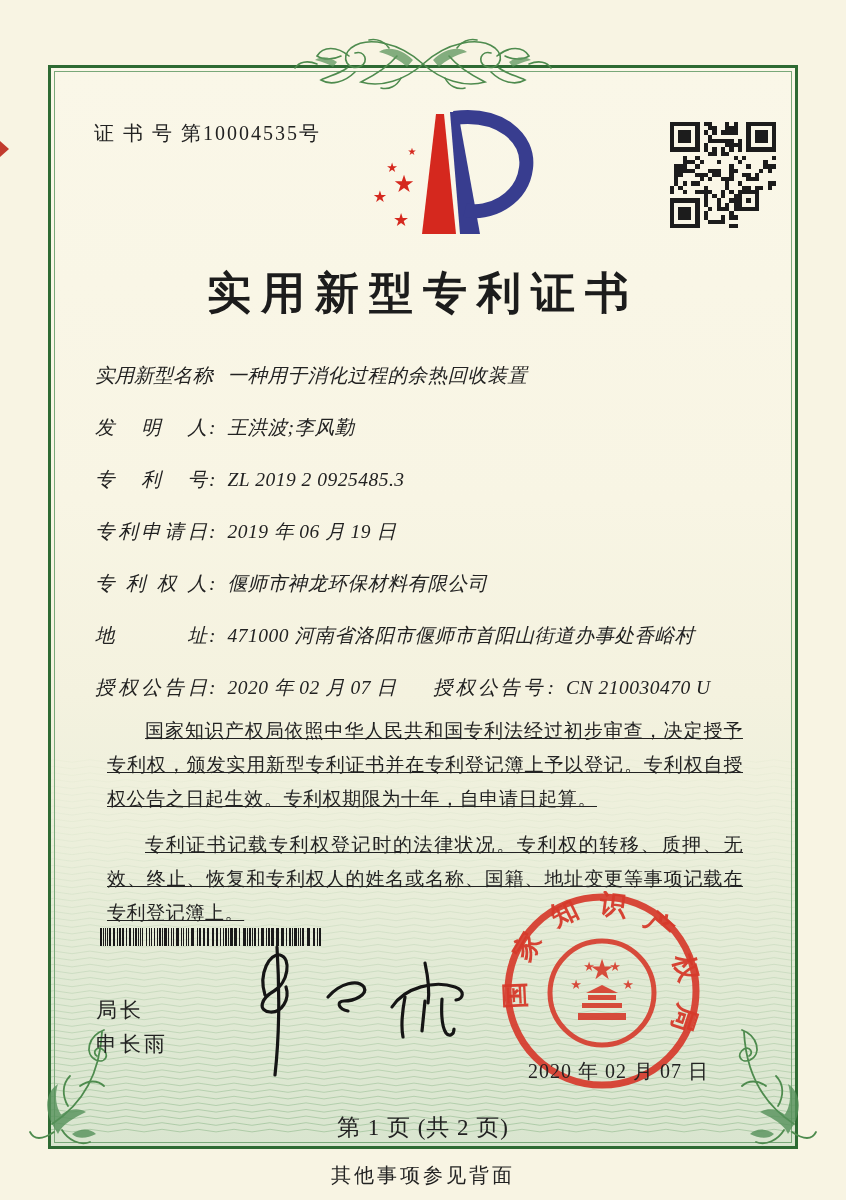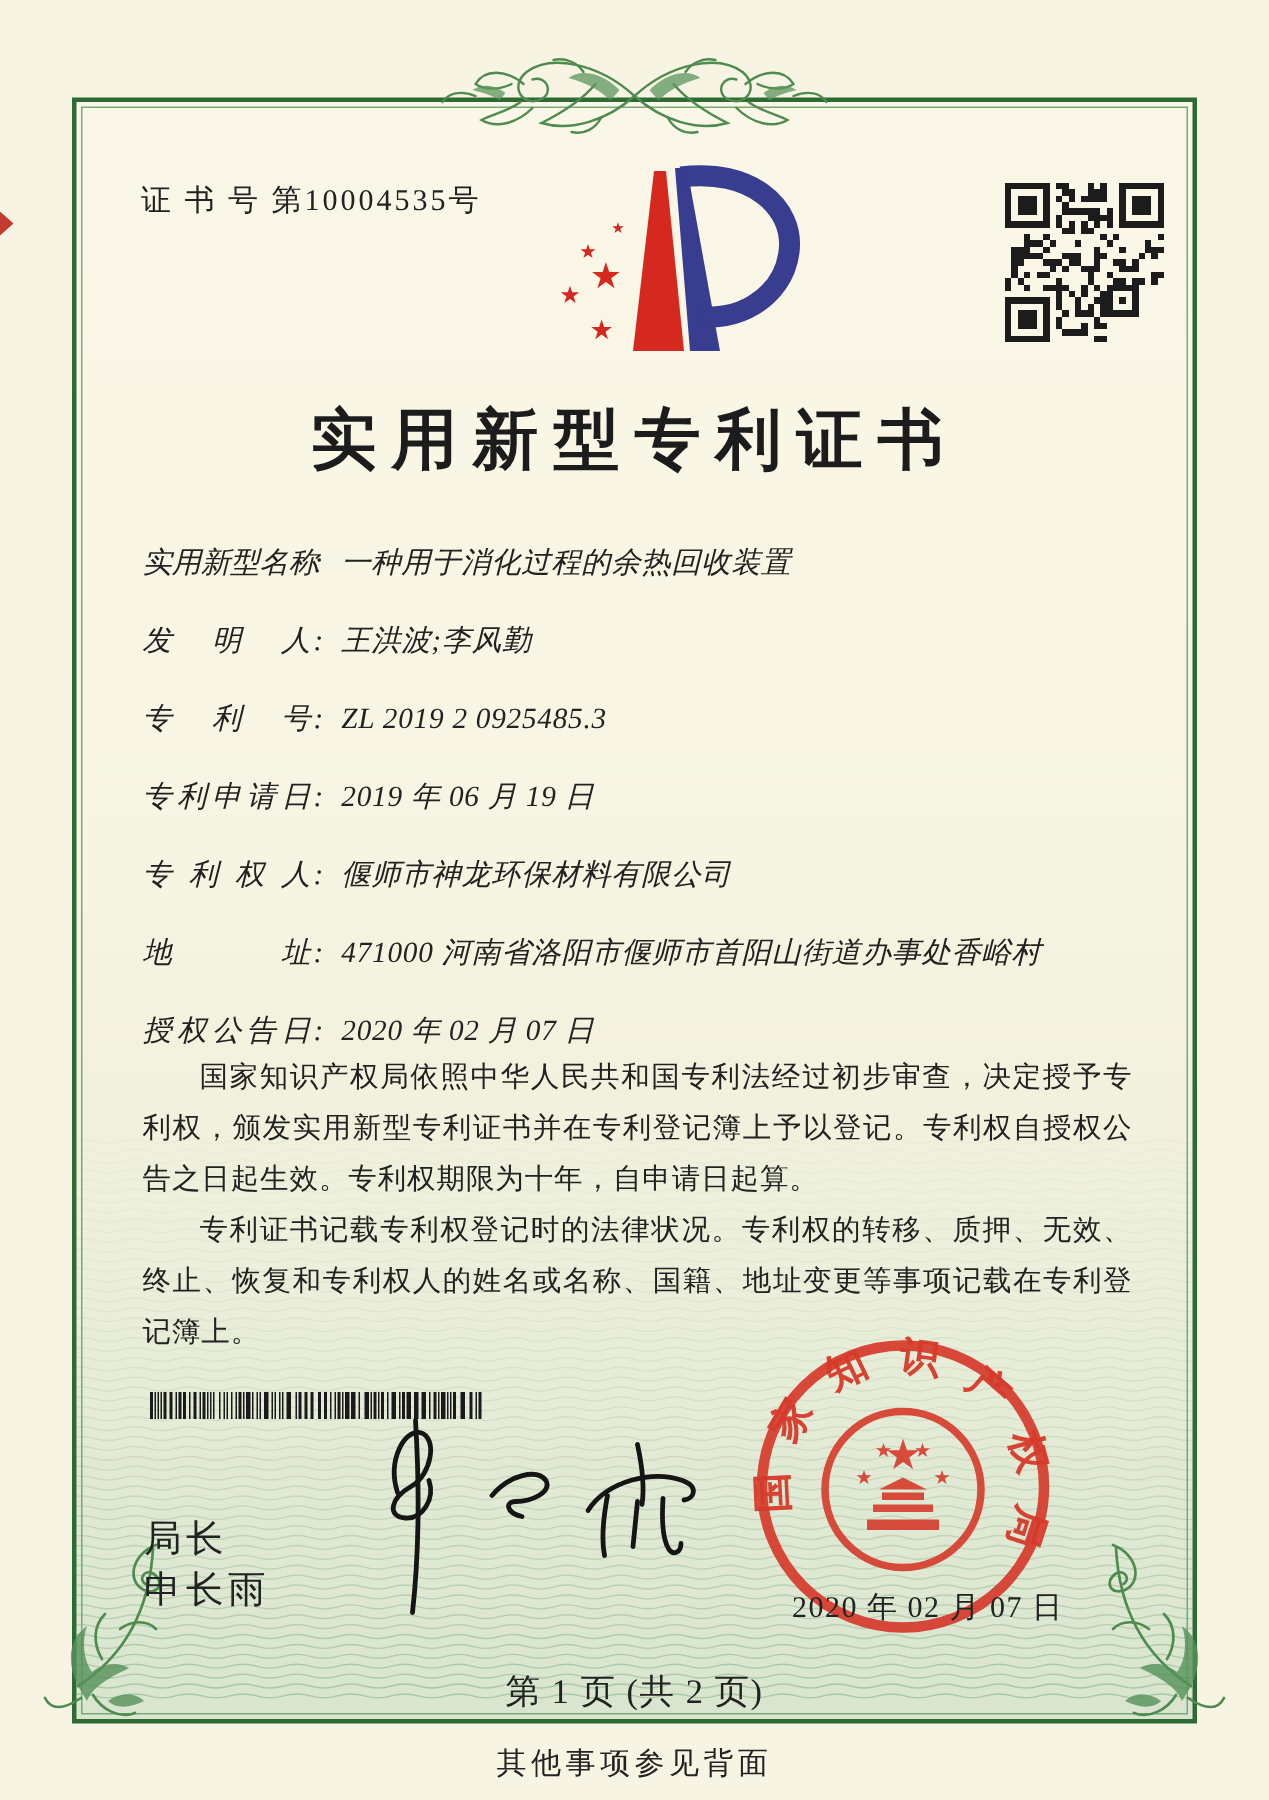--- a/index.html
+++ b/index.html
@@ -42,26 +42,26 @@
   .fields{position:absolute;left:95px;top:362px;font-size:19.5px;}
   .f-row{line-height:27px;margin-bottom:25px;white-space:nowrap;position:relative;font-style:italic;}
   .f-label{display:inline-block;width:112px;text-align:justify;text-align-last:justify;}
   .f-colon{margin-left:2px;}
   .f-value{margin-left:12px;letter-spacing:0.5px;}
   .grant-right{position:absolute;left:338px;top:0;white-space:nowrap;}
   .grant-right .f-label{width:auto;letter-spacing:3px;}
 
   .paras{position:absolute;left:95px;top:702px;width:660px;font-size:19px;
     line-height:34px;text-align:justify;letter-spacing:0.6px;}
-  .paras p{margin:0;text-indent:2em;}
+  .paras p{margin:12px;text-indent:2em;text-decoration:underline;}
 
   .barcode{position:absolute;left:100px;top:928px;width:226px;height:18px;}
 
   .signer{position:absolute;left:96px;top:993px;font-family:"Liberation Sans","DejaVu Sans",sans-serif;
-    font-size:25px;letter-spacing:3px;line-height:34px;margin-top:16px;}
+    font-size:21px;letter-spacing:3px;line-height:34px;}
   .signature{position:absolute;left:220px;top:935px;width:260px;height:145px;}
 
   .seal{position:absolute;left:502px;top:891px;width:200px;height:200px;}
   .seal-date{position:absolute;left:528px;top:1058px;font-size:20px;letter-spacing:1px;white-space:nowrap;}
 
   .page-num{position:absolute;left:0;right:0;top:1112px;text-align:center;font-size:23px;letter-spacing:1px;}
   .back-note{position:absolute;left:0;right:0;top:1162px;text-align:center;font-size:20px;letter-spacing:3px;}
 </style>
 </head>
 <body>
@@ -476,20 +476,23 @@
       <span class="f-label">专利申请日</span><span class="f-colon">:</span><span class="f-value">2019 年 06 月 19 日</span>
     </div>
     <div class="f-row">
       <span class="f-label">专利权人</span><span class="f-colon">:</span><span class="f-value">偃师市神龙环保材料有限公司</span>
     </div>
     <div class="f-row">
       <span class="f-label">地址</span><span class="f-colon">:</span><span class="f-value">471000 河南省洛阳市偃师市首阳山街道办事处香峪村</span>
     </div>
     <div class="f-row grant">
       <span class="f-label">授权公告日</span><span class="f-colon">:</span><span class="f-value">2020 年 02 月 07 日</span>
+      <span class="grant-right">
+        <span class="f-label">授权公告号</span><span class="f-colon">:</span><span class="f-value">CN 210030470 U</span>
+      </span>
     </div>
   </div>
 
   <div class="paras">
     <p>国家知识产权局依照中华人民共和国专利法经过初步审查，决定授予专利权，颁发实用新型专利证书并在专利登记簿上予以登记。专利权自授权公告之日起生效。专利权期限为十年，自申请日起算。</p>
     <p>专利证书记载专利权登记时的法律状况。专利权的转移、质押、无效、终止、恢复和专利权人的姓名或名称、国籍、地址变更等事项记载在专利登记簿上。</p>
   </div>
 
   <svg id="barcode" class="barcode" viewBox="0 0 226 18" preserveAspectRatio="none">
       <rect x="0" y="0" width="2" height="18" fill="#1a1a1a"></rect>

